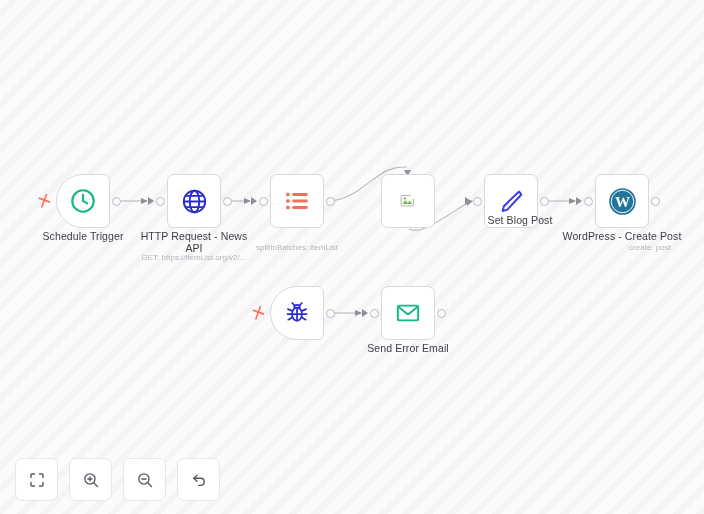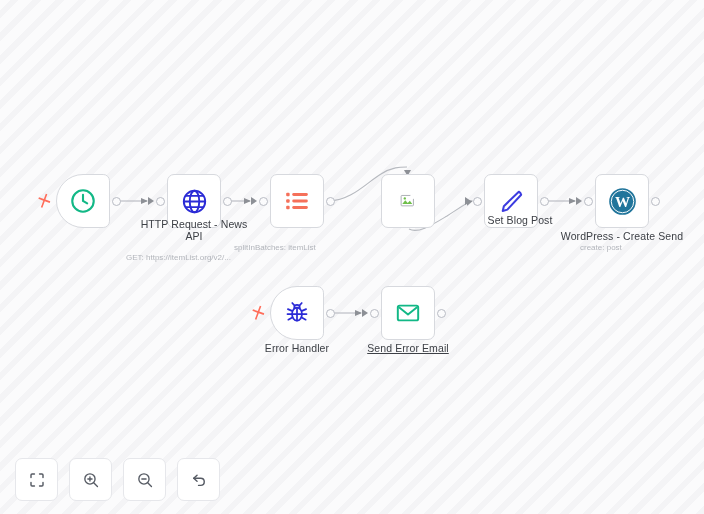--- a/index.html
+++ b/index.html
@@ -108,20 +108,21 @@
     position: absolute;
     text-align: center;
     font-size: 10.5px;
     line-height: 12px;
     color: #3d4046;
     letter-spacing: 0.1px;
     white-space: pre-line;
   }
   .node-sub {
     position: absolute;
+    text-align: center;
     font-size: 8px;
     line-height: 10px;
     color: #b2b5bb;
     white-space: pre-line;
   }
 
   
   #toolbar {
     position: absolute;
     left: 15px;
@@ -176,34 +177,35 @@
       </svg>
     </span>
     <span class="node-icon">
       <svg viewBox="0 0 24 24" width="28" height="28" fill="none" stroke="#12b886" stroke-width="1.8" stroke-linecap="round">
         <circle cx="12" cy="12" r="9.2"></circle>
         <path d="M12 6.6 L12 12 L15.6 14"></path>
       </svg>
     </span>
     <span class="port out"></span>
   </div>
+  <div class="node-label" style="left:20px; top:230px; width:126px;">Schedule Trigger</div>
 
   <div class="node" style="left:167px; top:174px;">
     <span class="port-arrow"></span>
     <span class="port in"></span>
     <span class="node-icon">
       <svg viewBox="0 0 24 24" width="27" height="27" fill="none" stroke="#2b2bd6" stroke-width="1.7">
         <circle cx="12" cy="12" r="9.5"></circle>
         <ellipse cx="12" cy="12" rx="4.2" ry="9.5"></ellipse>
         <path d="M2.6 12 H21.4 M4 7 H20 M4 17 H20"></path>
       </svg>
     </span>
     <span class="port out"></span>
   </div>
-  <div class="node-label" style="left:131px; top:218px; width:126px;">HTTP Request - News
+  <div class="node-label" style="left:131px; top:230px; width:126px;">HTTP Request - News
 API</div>
   <div class="node-sub" style="left:126px; top:253px; width:136px;">GET: https://itemList.org/v2/...</div>
 
   <div class="node" style="left:270px; top:174px;">
     <span class="port-arrow"></span>
     <span class="port in"></span>
     <span class="node-icon">
       <svg viewBox="0 0 24 24" width="26" height="26">
         <g fill="#f5705a">
           <rect x="2" y="4.4" width="3.2" height="3.2" rx="1"></rect>
@@ -248,21 +250,21 @@
     <span class="port in"></span>
     <span class="node-icon">
       <svg viewBox="0 0 24 24" width="29" height="29">
         <circle cx="12" cy="12" r="11" fill="#21759b"></circle>
         <circle cx="12" cy="12" r="9.3" fill="none" stroke="#ffffff" stroke-width="0.8"></circle>
         <text x="12" y="16.6" font-family="Liberation Serif, serif" font-size="12.5" font-weight="bold" fill="#ffffff" text-anchor="middle">W</text>
       </svg>
     </span>
     <span class="port out"></span>
   </div>
-  <div class="node-label" style="left:552px; top:230px; width:140px;">WordPress - Create Send</div>
+  <div class="node-label" style="left:552px; top:230px; width:140px;">WordPress - Create Post</div>
   <div class="node-sub" style="left:580px; top:243px; width:140px;">create: post</div>
 
   <div class="node trigger" style="left:270px; top:286px;">
     <span class="bolt">
       <svg viewBox="0 0 14 16" width="14" height="16">
         <path d="M6.2 0.5 L7.8 0.5 L7.8 6.2 L13 6.2 L13 7.9 L7.8 7.9 L7.8 15 L6.2 15 L6.2 7.9 L1 7.9 L1 6.2 L6.2 6.2 Z" fill="#ff6d5a" transform="rotate(20 7 8)"></path>
       </svg>
     </span>
     <span class="node-icon">
       <svg viewBox="0 0 24 24" width="26" height="26" fill="none" stroke="#2b2bd6" stroke-width="1.6" stroke-linecap="round">
@@ -270,34 +272,33 @@
         <path d="M7.4 13 H16.6"></path>
         <path d="M12 7 V19"></path>
         <path d="M9.4 7.6 C9.4 5.6 10.4 4.6 12 4.6 C13.6 4.6 14.6 5.6 14.6 7.6"></path>
         <path d="M9.6 5 L7.6 2.8 M14.4 5 L16.4 2.8"></path>
         <path d="M7.4 10 L3.6 8.4 M7.4 13 L3.2 13 M7.6 16.2 L4 18.2"></path>
         <path d="M16.6 10 L20.4 8.4 M16.6 13 L20.8 13 M16.4 16.2 L20 18.2"></path>
       </svg>
     </span>
     <span class="port out"></span>
   </div>
-  <div class="node-label" style="left:234px; top:342px; width:126px;">Error Handler</div>
 
   <div class="node" style="left:381px; top:286px;">
     <span class="port-arrow"></span>
     <span class="port in"></span>
     <span class="node-icon">
       <svg viewBox="0 0 24 24" width="26" height="26" fill="none" stroke="#12b886" stroke-width="1.8" stroke-linejoin="round">
         <rect x="2.6" y="5.2" width="18.8" height="13.6" rx="1.6"></rect>
         <path d="M3.4 6.4 L12 13.4 L20.6 6.4"></path>
       </svg>
     </span>
     <span class="port out"></span>
   </div>
-  <div class="node-label" style="left:345px; top:342px; width:126px;text-decoration:underline;">Send Error Email</div>
+  <div class="node-label" style="left:345px; top:342px; width:126px;">Send Error Email</div>
 
   <div id="toolbar">
 
     <div class="tool-btn">
       <span>
         <svg viewBox="0 0 24 24" width="18" height="18" fill="none" stroke="currentColor" stroke-width="1.9" stroke-linecap="round">
           <path d="M4 8.6 V5.4 C4 4.6 4.6 4 5.4 4 H8.6"></path>
           <path d="M15.4 4 H18.6 C19.4 4 20 4.6 20 5.4 V8.6"></path>
           <path d="M20 15.4 V18.6 C20 19.4 19.4 20 18.6 20 H15.4"></path>
           <path d="M8.6 20 H5.4 C4.6 20 4 19.4 4 18.6 V15.4"></path>

